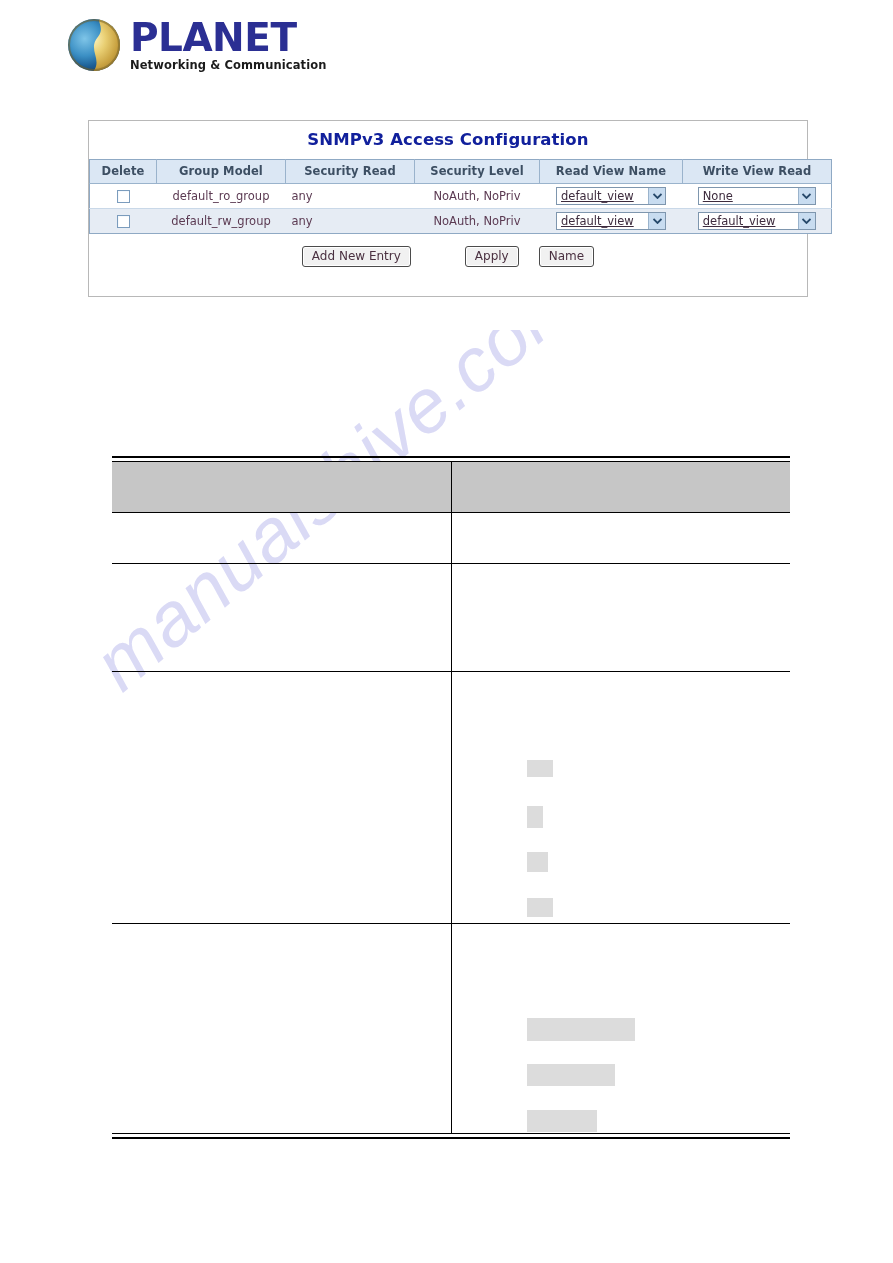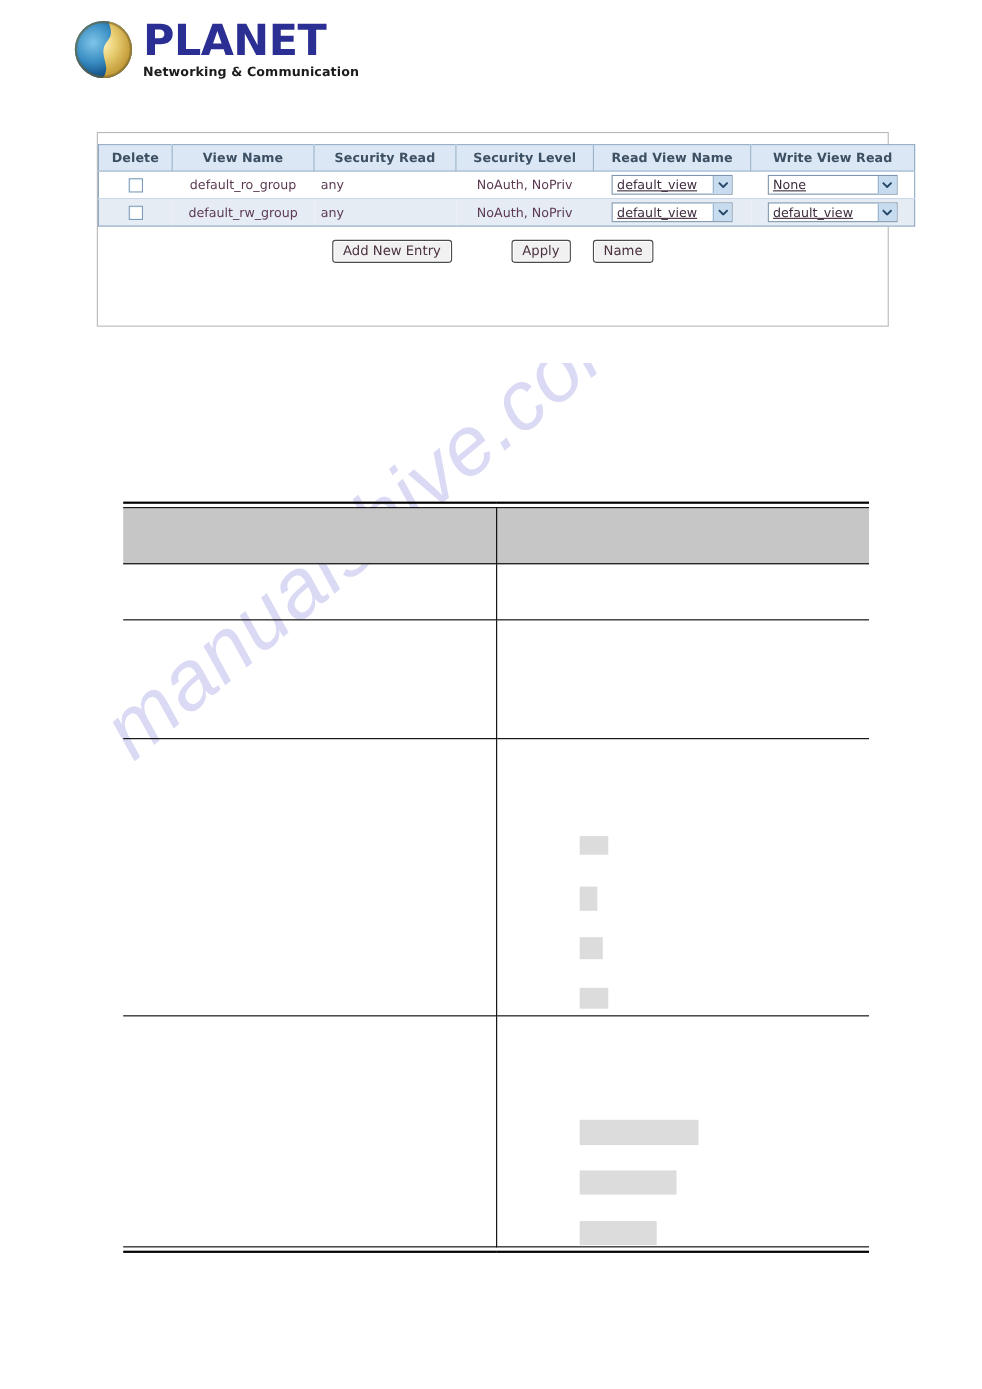--- a/index.html
+++ b/index.html
@@ -284,26 +284,27 @@
     <div class="logo-globe"></div>
     <div class="logo-text-block">
       <div class="logo-planet">PLANET</div>
       <div class="logo-tagline">Networking &amp; Communication</div>
     </div>
   </div>
 </div>
 
 <div class="snmp-panel">
 
+  <div class="snmp-title">SNMPv3 Access Configuration</div>
 
   <table class="snmp-table">
     <thead>
       <tr>
         <th class="col-delete">Delete</th>
-        <th class="col-group">View Name</th>
+        <th class="col-group">Group Model</th>
         <th class="col-model" style="text-align:center;padding-right:5px !important;">Security Read</th>
         <th class="col-level">Security Level</th>
         <th class="col-read">Read View Name</th>
         <th class="col-write">Write View Read</th>
       </tr>
     </thead>
     <tbody>
       <tr class="row-odd">
         <td class="col-delete">
           <span class="cb"></span>

